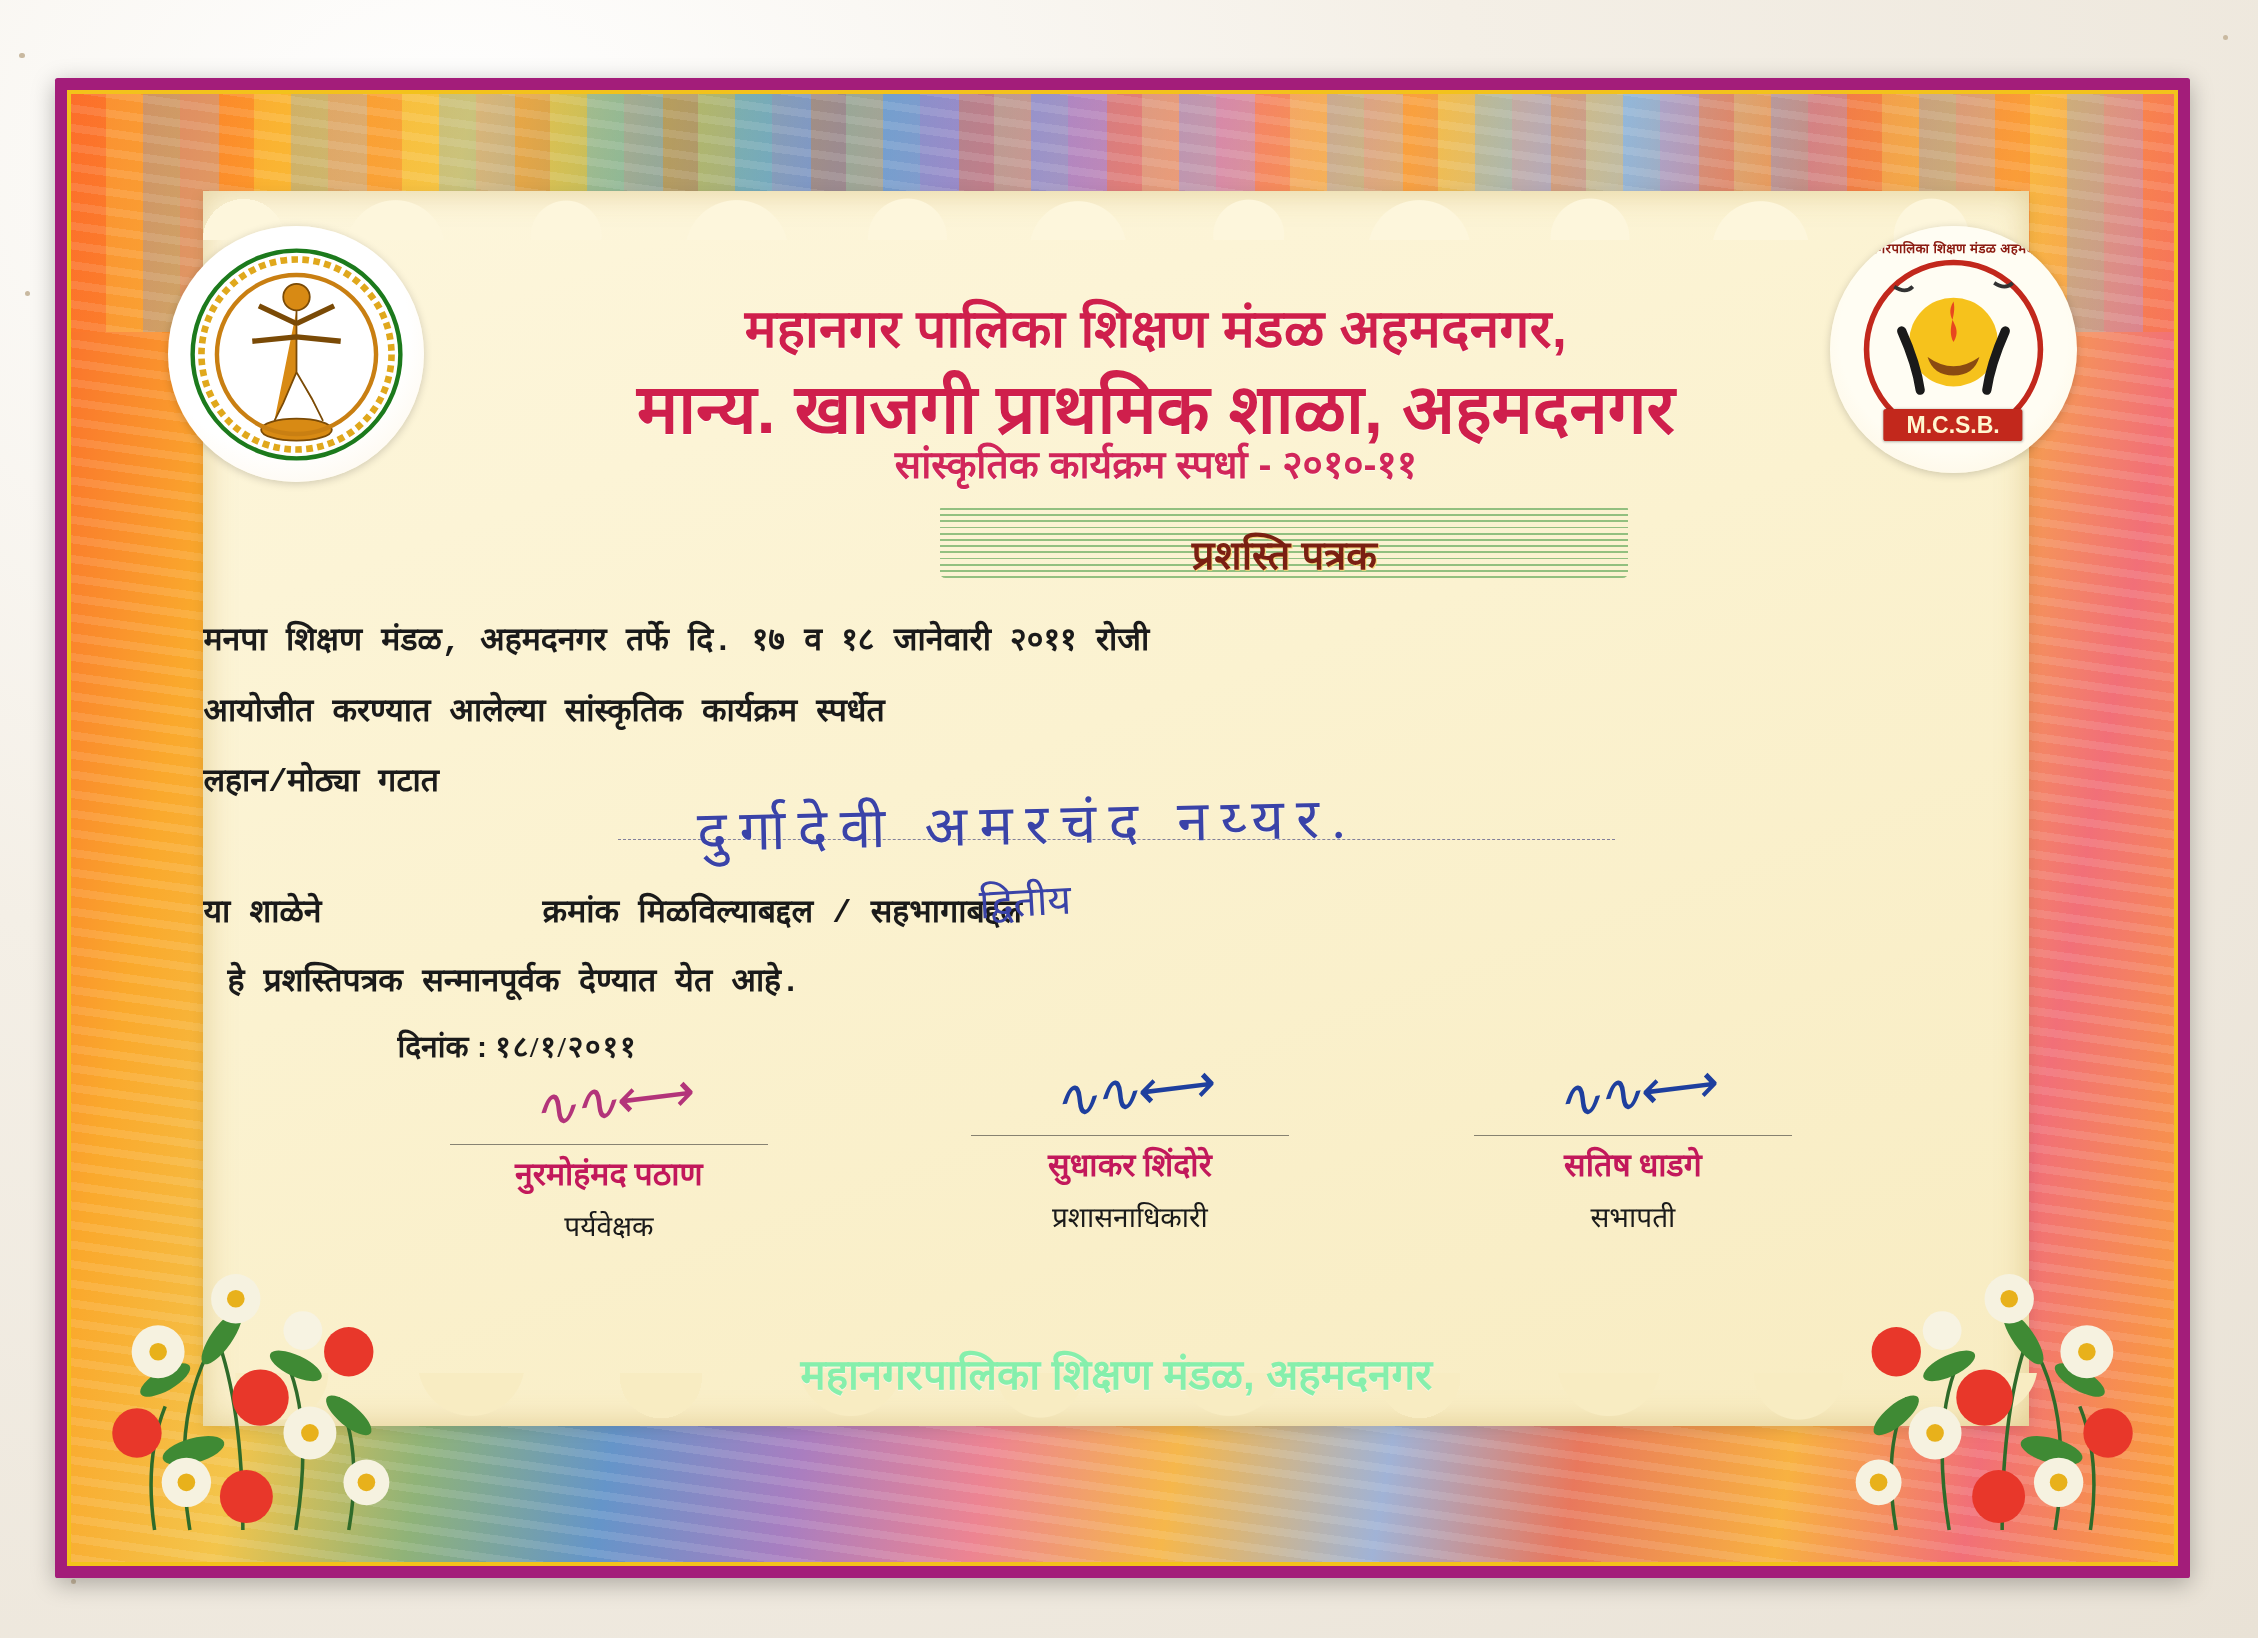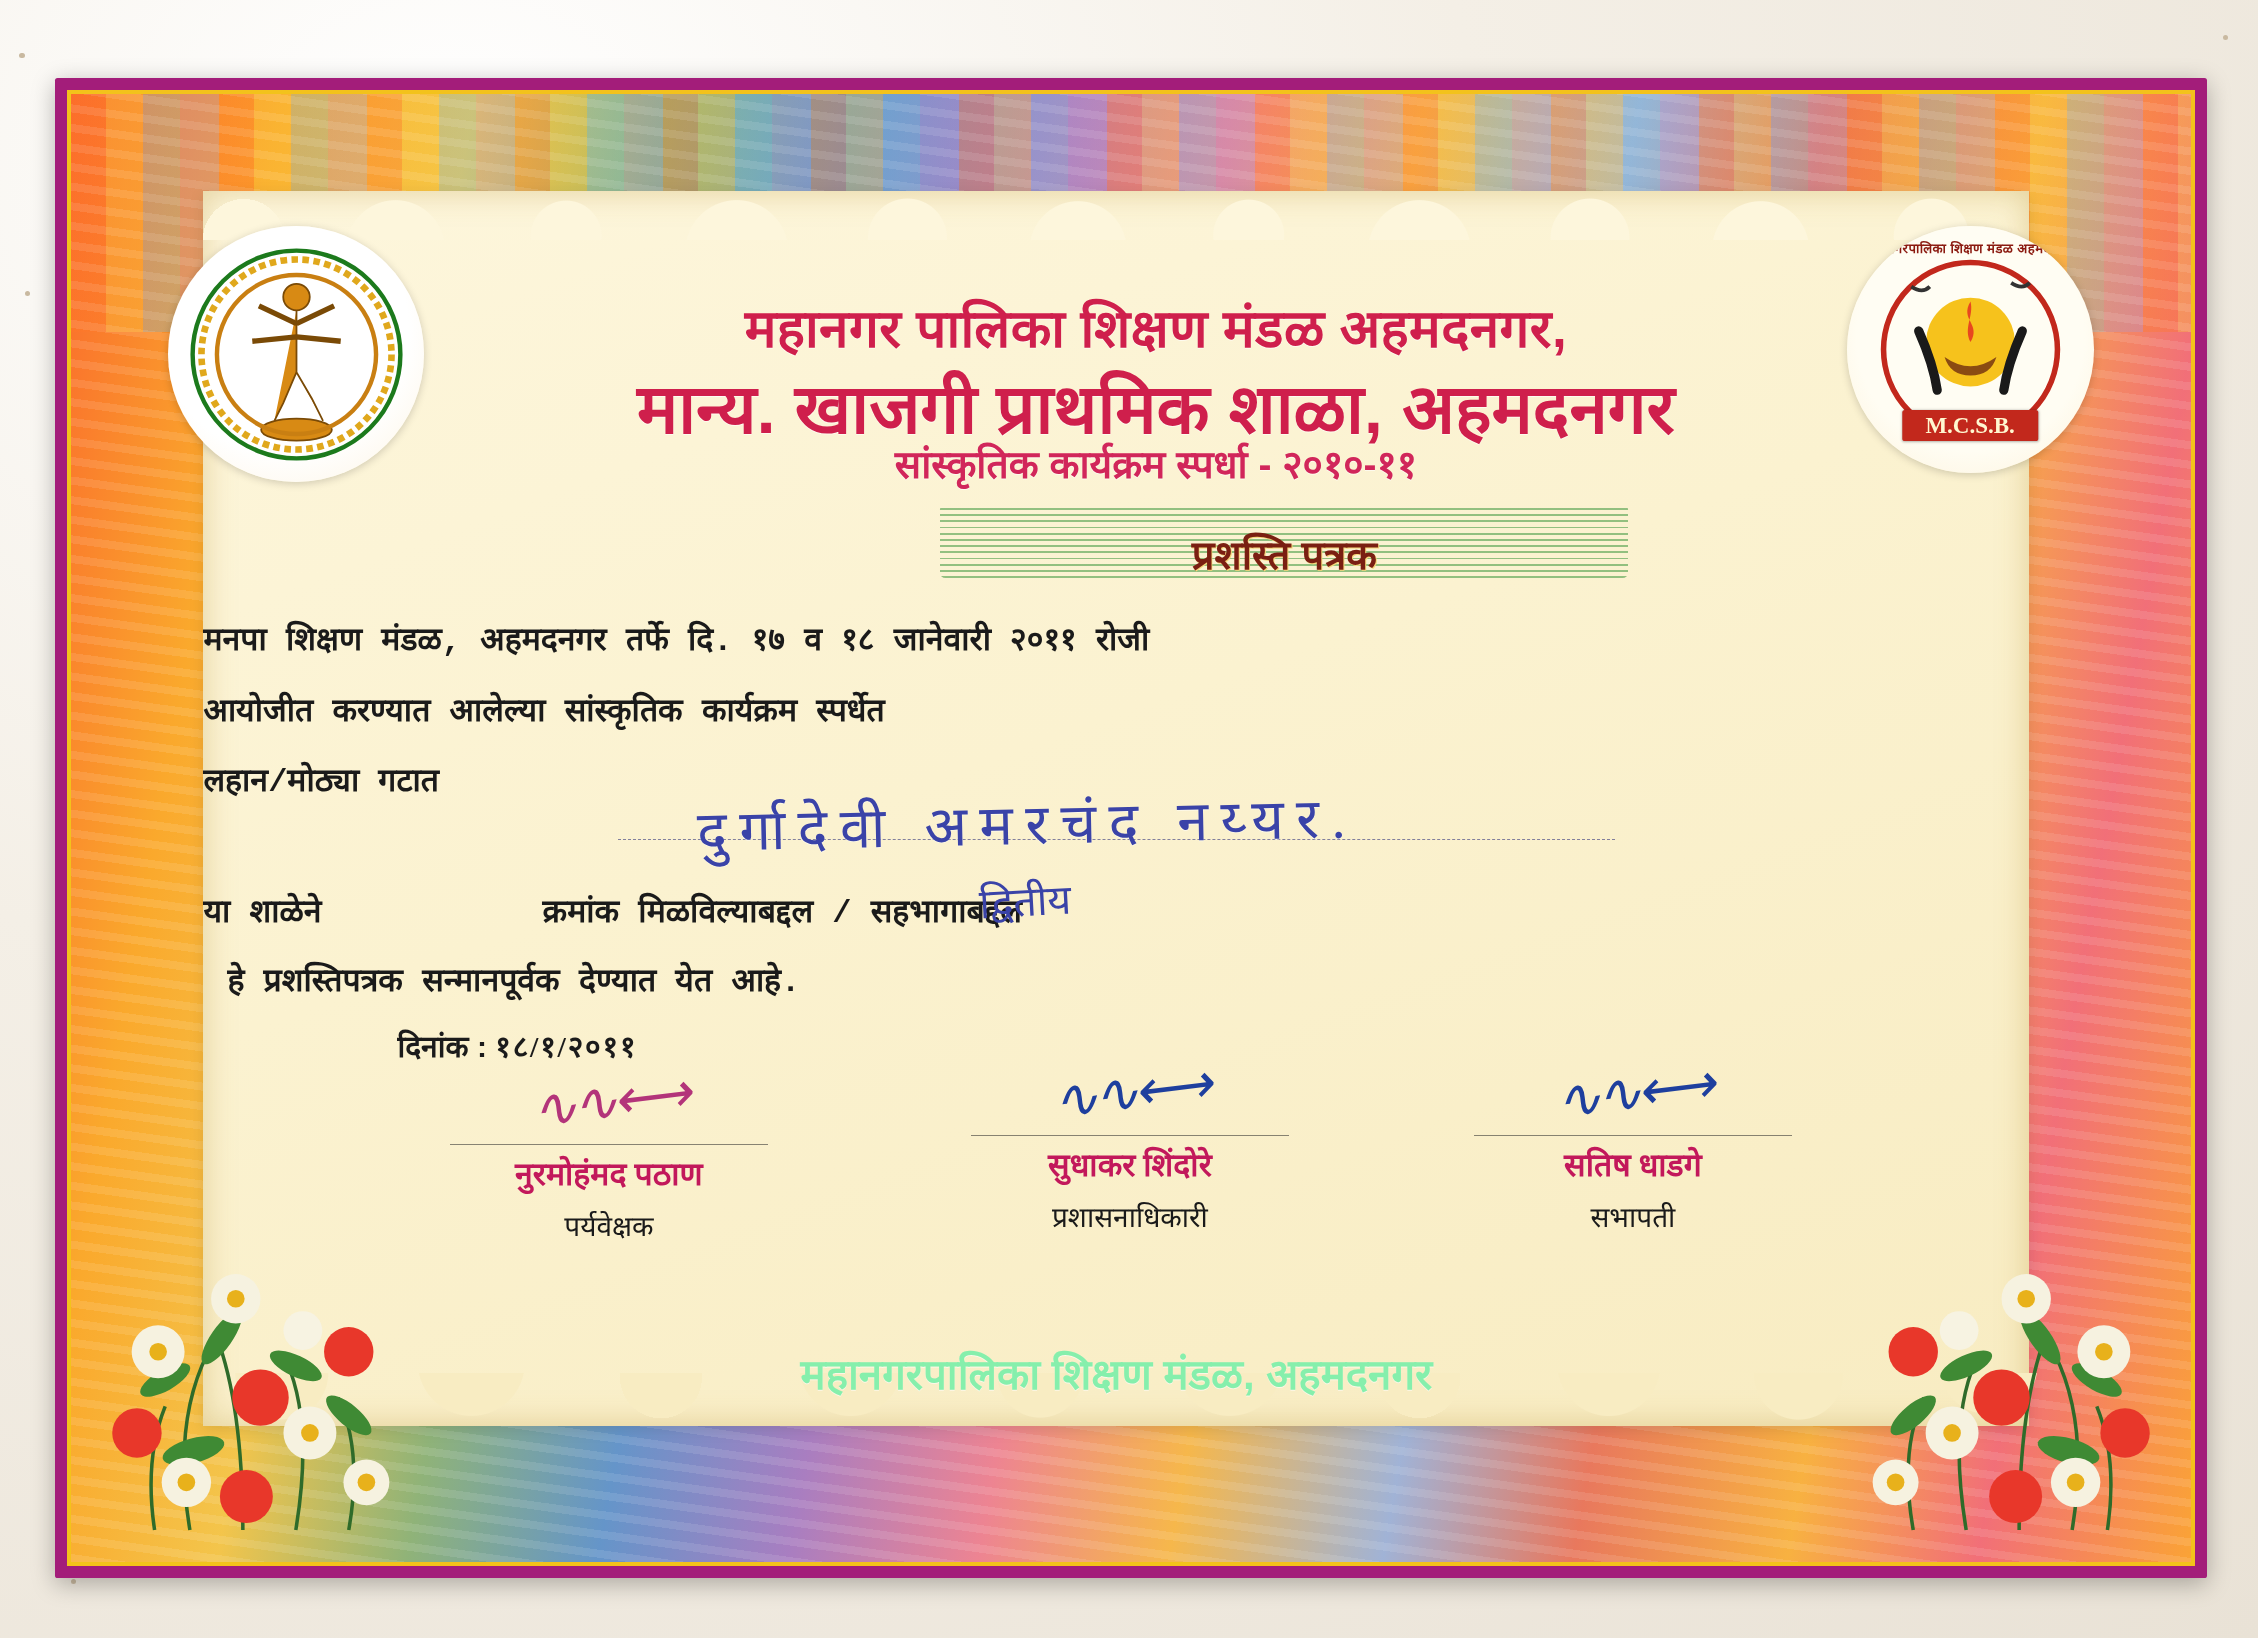--- a/index.html
+++ b/index.html
@@ -25,21 +25,20 @@
 
   
   .certificate {
     position: absolute;
     left: 55px; top: 78px;
     width: 2135px; height: 1500px;
     background: #a31d7a;
     box-shadow: 0 5.3px 23px rgba(0,0,0,0.28);
     border-radius: 2.6px;
     overflow: hidden;
-    padding-left: 17px;
   }
   .cert-inner-border {
     position: absolute;
     left: 12.4px; top: 12.4px;
     right: 12.4px; bottom: 12.4px;
     border: 4.4px solid #f3c21b;
     overflow: hidden;
   }
   
   .rainbow-bg {
@@ -150,21 +149,20 @@
   .logo-right .ring-text {
     position:absolute; top:12.4px; left:0; width:100%;
     text-align:center; font-size:13.2px; color:#8b1a10; font-weight:bold;
     letter-spacing:0.4px;
   }
   .mcsb-ribbon {
     position:absolute; bottom:32px; left:50%; transform:translateX(-50%);
     background:#c2281c; color:#fff7d0; font-size:23px; font-weight:bold;
     padding:2.6px 23px; border-radius:2.6px; white-space:nowrap;
     box-shadow:0 0.9px 2.6px rgba(0,0,0,.3);
-    font-family:Liberation Serif, serif;
   }
 
   
   .content {
     position:absolute;
     left:132px; top:97px; width:1826px; height:1235px;
     z-index:5;
   }
   .title-line {
     text-align:center;

